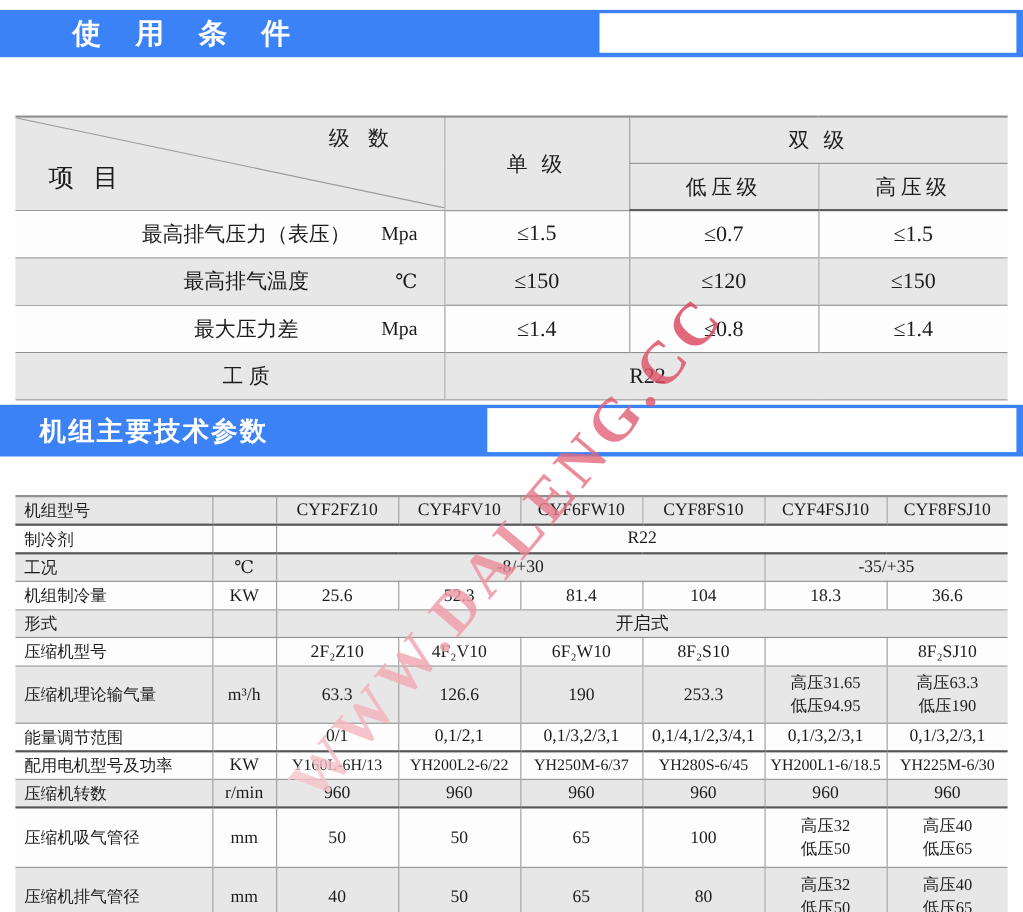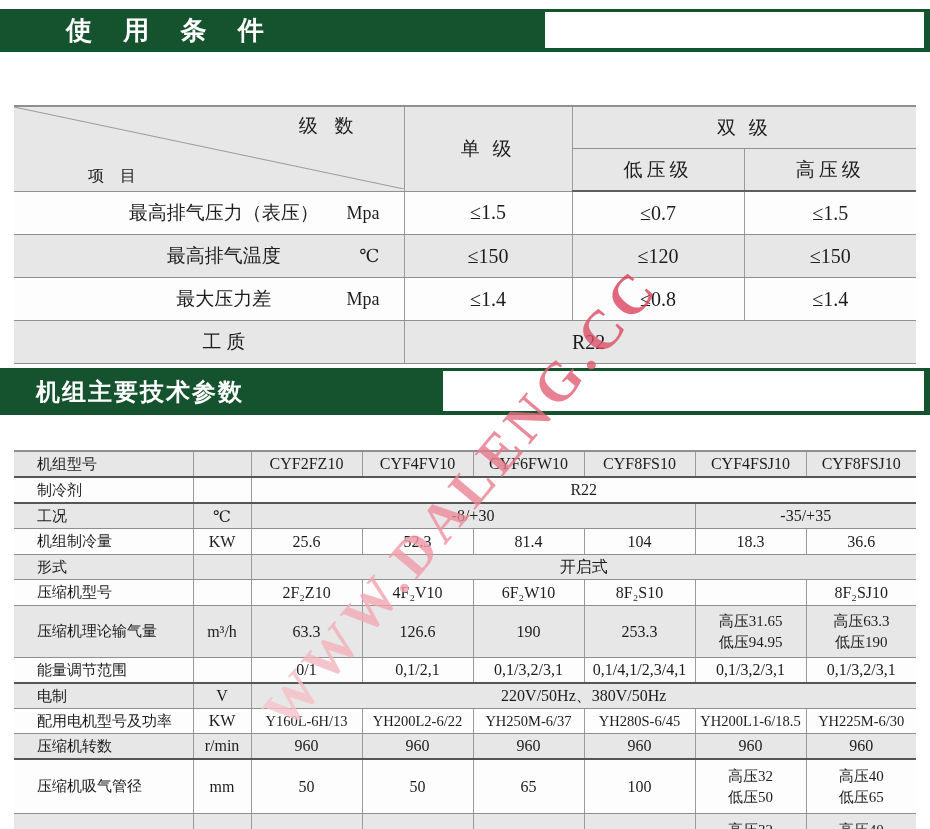--- a/index.html
+++ b/index.html
@@ -3,21 +3,21 @@
 <meta charset="utf-8">
 <style>
   html,body{margin:0;padding:0;}
   body{
     width:930px;height:829px;position:relative;overflow:hidden;
     background:#ffffff;
     font-family:"Liberation Serif","DejaVu Serif",serif;
     color:#1c1c1c;
   }
   
-  .bar{position:absolute;left:0;width:930px;height:43px;background:#14532d;}
+  .bar{position:absolute;left:0;width:930px;height:43px;background:#3b82f6;}
   .bar1{top:9px;}
   .bar2{top:368px;height:47px;}
   .bar-inner{position:absolute;top:3px;bottom:4px;right:6px;background:#ffffff;}
   .bar1 .bar-inner{left:545px;}
   .bar2 .bar-inner{left:443px;}
   .bar-title{
     position:absolute;top:0;bottom:0;display:flex;align-items:center;
     color:#ffffff;font-family:"Liberation Sans","DejaVu Sans",sans-serif;font-weight:bold;
   }
   .bar1 .bar-title{left:66px;font-size:26px;letter-spacing:12px;}
@@ -33,36 +33,36 @@
   tr.w td{background:#fdfdfd;}
   .pre{white-space:pre-line;line-height:1.35;}
 
   
   .t1{top:105px;width:902px;font-size:20px;}
   .t1 td{height:42px;}
   .t1 tr.hh td{height:41px;}
   .t1 .diag{position:relative;}
   .t1 .diag svg{position:absolute;left:0;top:0;}
   .t1 .corner-top{position:absolute;top:6px;right:44px;font-size:19px;letter-spacing:6px;}
-  .t1 .corner-bottom{position:absolute;bottom:4px;left:30px;font-size:16px;letter-spacing:6px;margin-left:44px;}
+  .t1 .corner-bottom{position:absolute;bottom:14px;left:30px;font-size:23px;letter-spacing:6px;}
   .t1 .hcell{font-size:19px;letter-spacing:4px;}
   .t1 tr.hb td{border-bottom:2px solid #5e5e5e;}
   .t1 .lab{position:relative;text-align:center;}
   .t1 .lab .name{padding-left:30px;font-size:19px;}
   .t1 .lab .unit1{position:absolute;right:24px;top:50%;transform:translateY(-50%);font-size:18px;}
   .t1 .fval{display:block;width:72%;text-align:center;}
 
   
   .t2{top:450px;width:902px;font-size:16px;}
   .t2 td{height:24px;}
   .t2 tr.rh25 td{height:25px;}
   .t2 tr.rh51 td{height:51px;}
   .t2 tr.rh53 td{height:53px;}
   .t2 tr.tb td{border-bottom:2px solid #565656;}
-  .t2 .lab{text-align:left;padding-left:23px;font-size:15px;}
+  .t2 .lab{text-align:left;padding-left:8px;font-size:15px;}
   .t2 .pre{font-size:15px;}
   .t2 tr.motor td.val{font-size:14.5px;}
 
   
   .watermark{
     position:absolute;left:250px;top:700px;z-index:5;pointer-events:none;
     transform:rotate(-50deg);transform-origin:0 0;
     font-family:"Liberation Serif","DejaVu Serif",serif;font-weight:bold;
     font-size:55px;letter-spacing:6px;white-space:nowrap;
     background:linear-gradient(90deg,#f6c6cc 0%,#ef96a4 40%,#d93a55 100%);
@@ -217,25 +217,20 @@
   <tr class="w tb">
     <td class="first lab">能量调节范围</td>
     <td></td>
     <td class="val">0/1</td>
     <td class="val">0,1/2,1</td>
     <td class="val">0,1/3,2/3,1</td>
     <td class="val">0,1/4,1/2,3/4,1</td>
     <td class="val">0,1/3,2/3,1</td>
     <td class="val">0,1/3,2/3,1</td>
   </tr>
-  <tr class="g">
-    <td class="first lab">电制</td>
-    <td>V</td>
-    <td colspan="6">220V/50Hz、380V/50Hz</td>
-  </tr>
   <tr class="w motor">
     <td class="first lab">配用电机型号及功率</td>
     <td>KW</td>
     <td class="val">Y160L-6H/13</td>
     <td class="val">YH200L2-6/22</td>
     <td class="val">YH250M-6/37</td>
     <td class="val">YH280S-6/45</td>
     <td class="val">YH200L1-6/18.5</td>
     <td class="val">YH225M-6/30</td>
   </tr>

